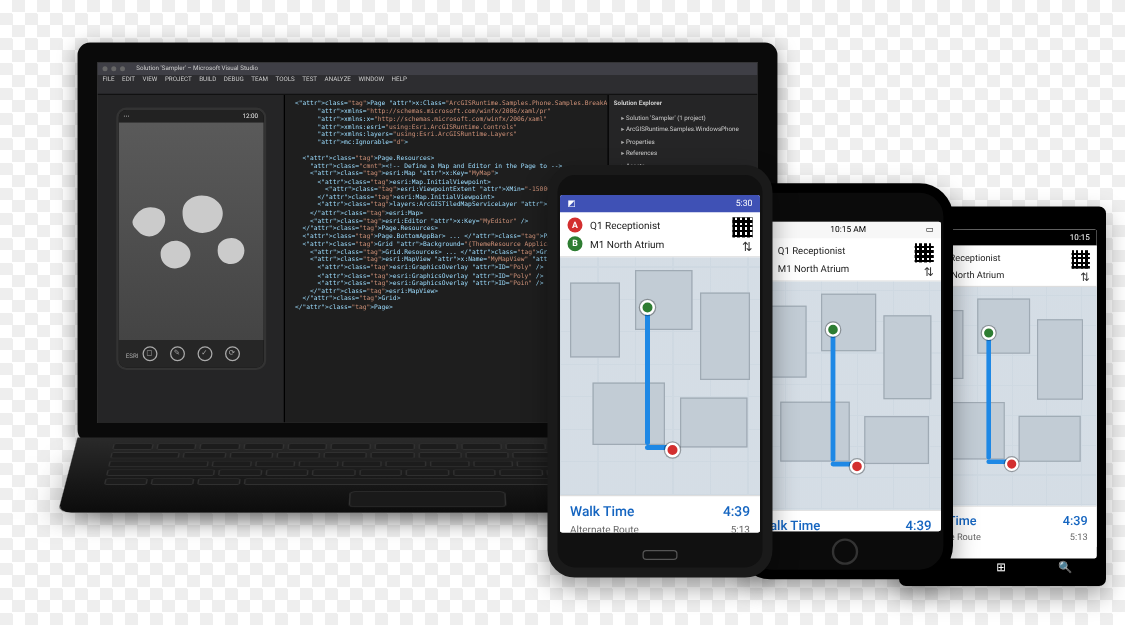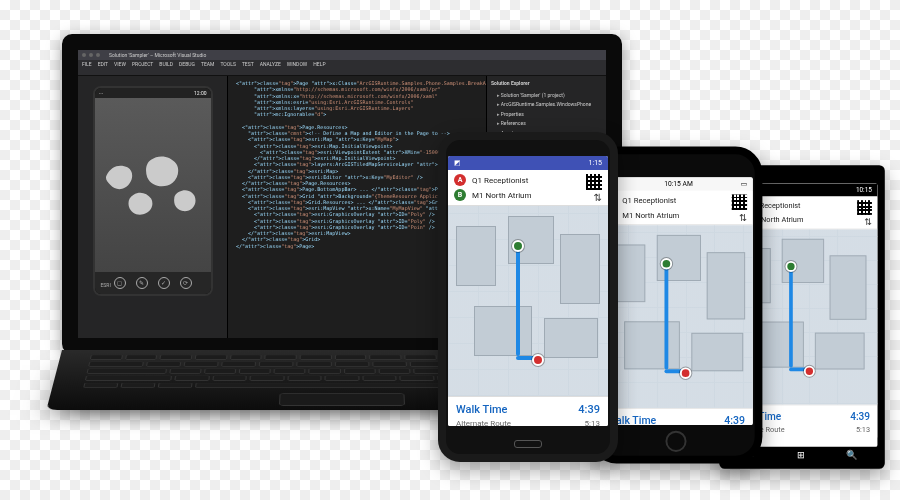--- a/index.html
+++ b/index.html
@@ -344,21 +344,21 @@
         <div class="key"></div>
       </div>
     <div class="trackpad"></div>
   </div>
 </div>
 
 <div class="phone phone-android p1">
   <div class="screen">
     <div class="app-status">
       <span>◩</span>
-      <span>1:15</span>
+      <span>5:30</span>
     </div>
     <div class="route-bar">
       <div class="route-row">
         <span class="stop-badge stop-a">A</span>
         <span>Q1 Receptionist</span>
       </div>
       <div class="route-row">
         <span class="stop-badge stop-b">B</span>
         <span>M1 North Atrium</span>
       </div>

